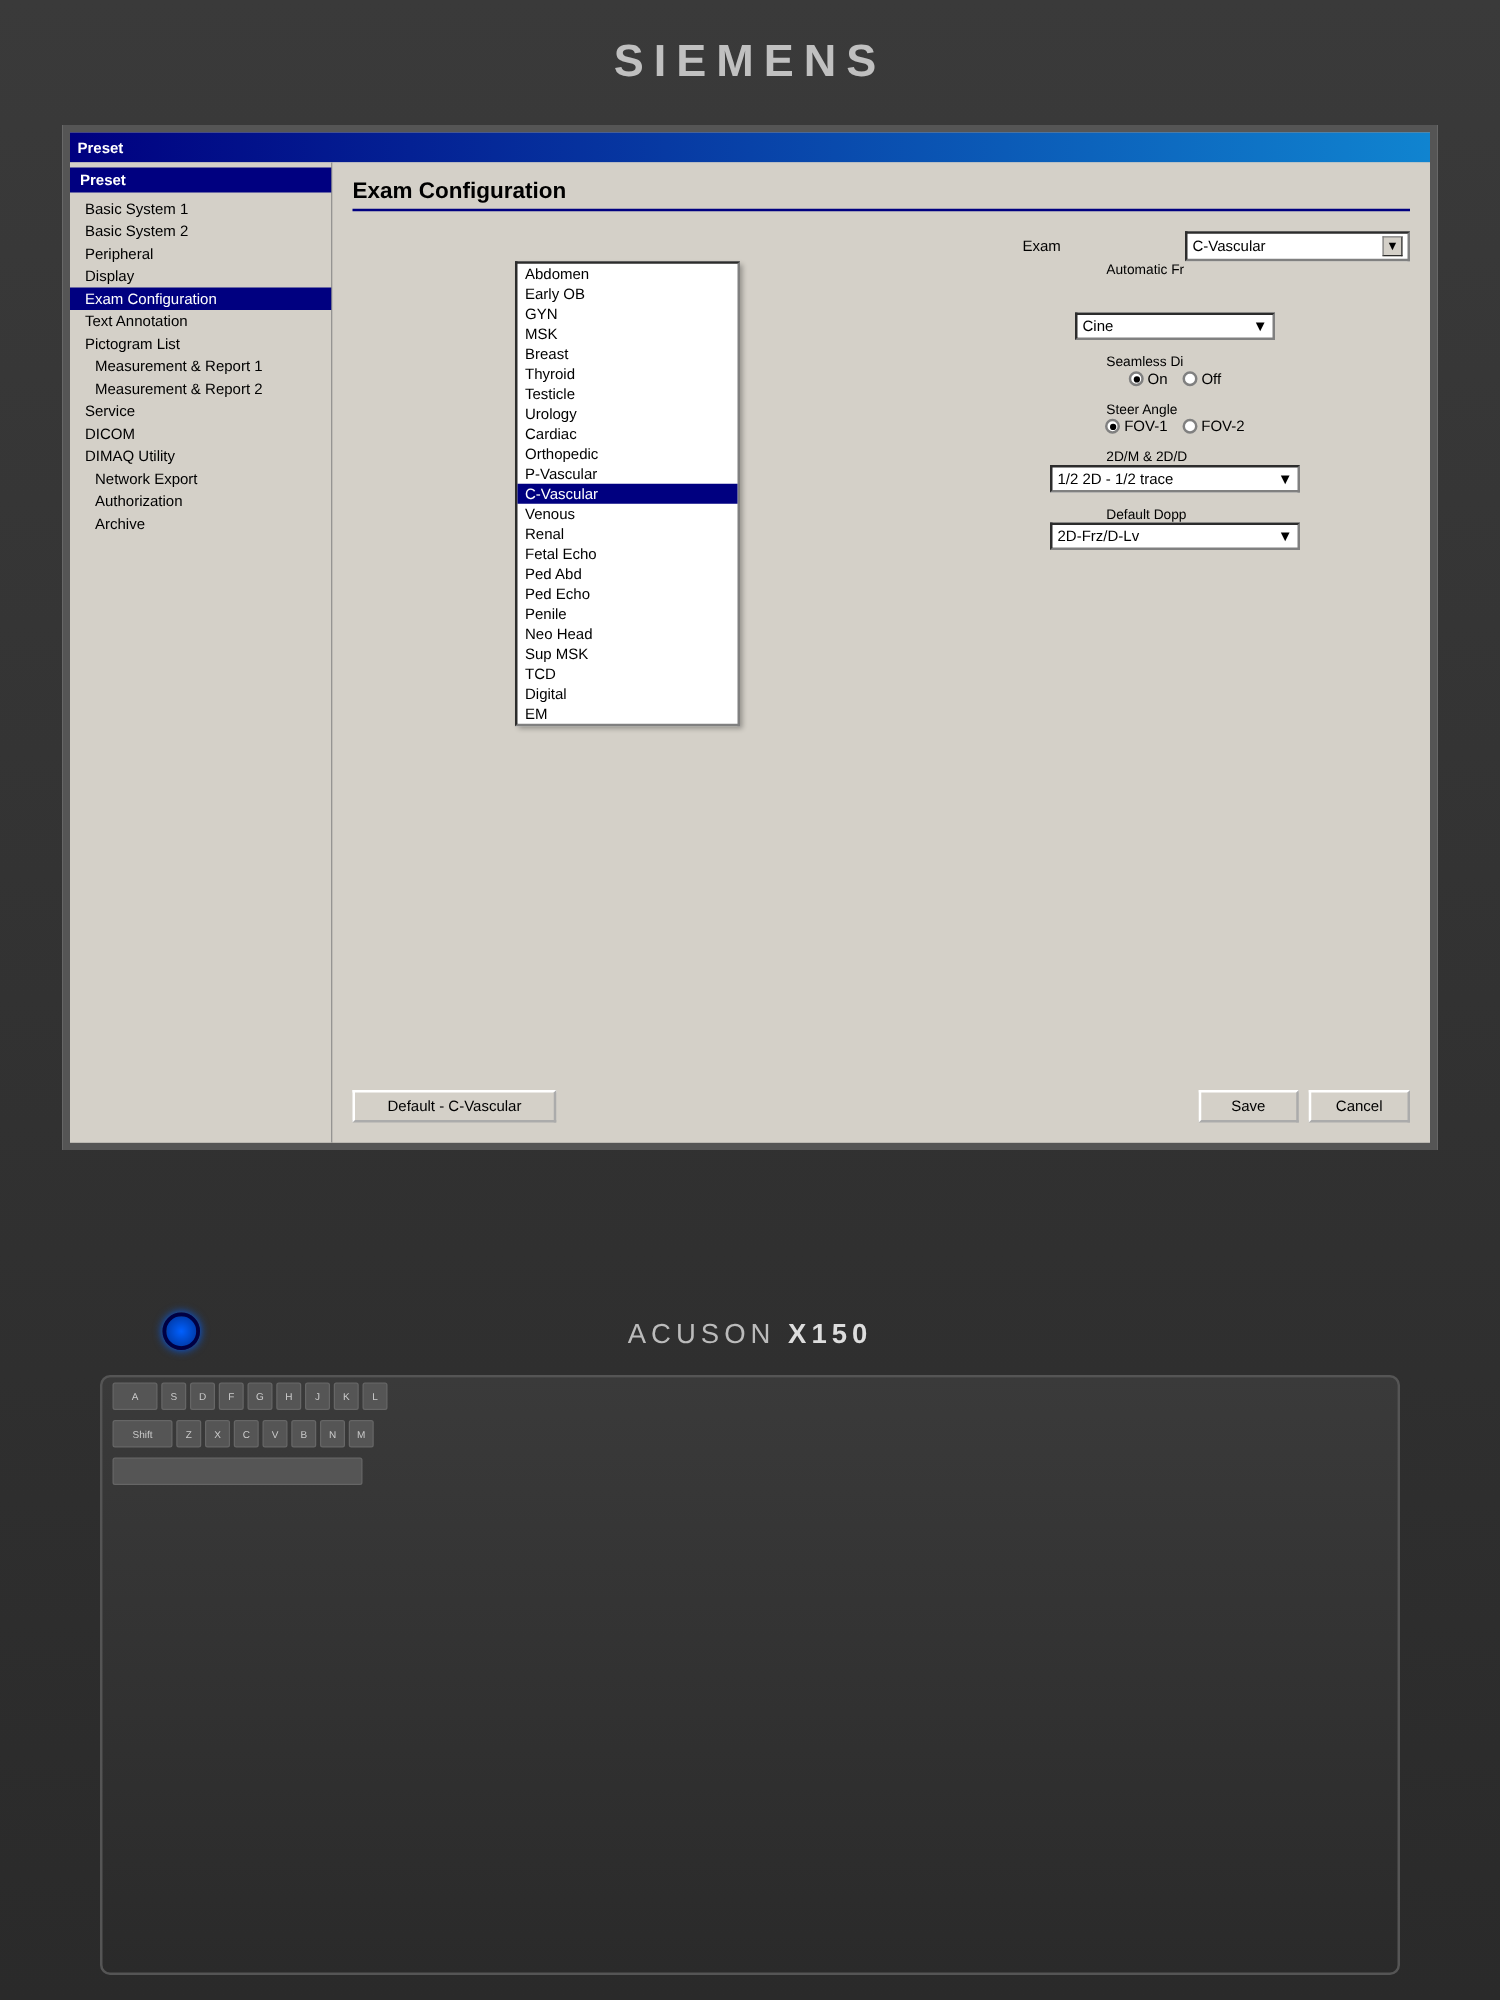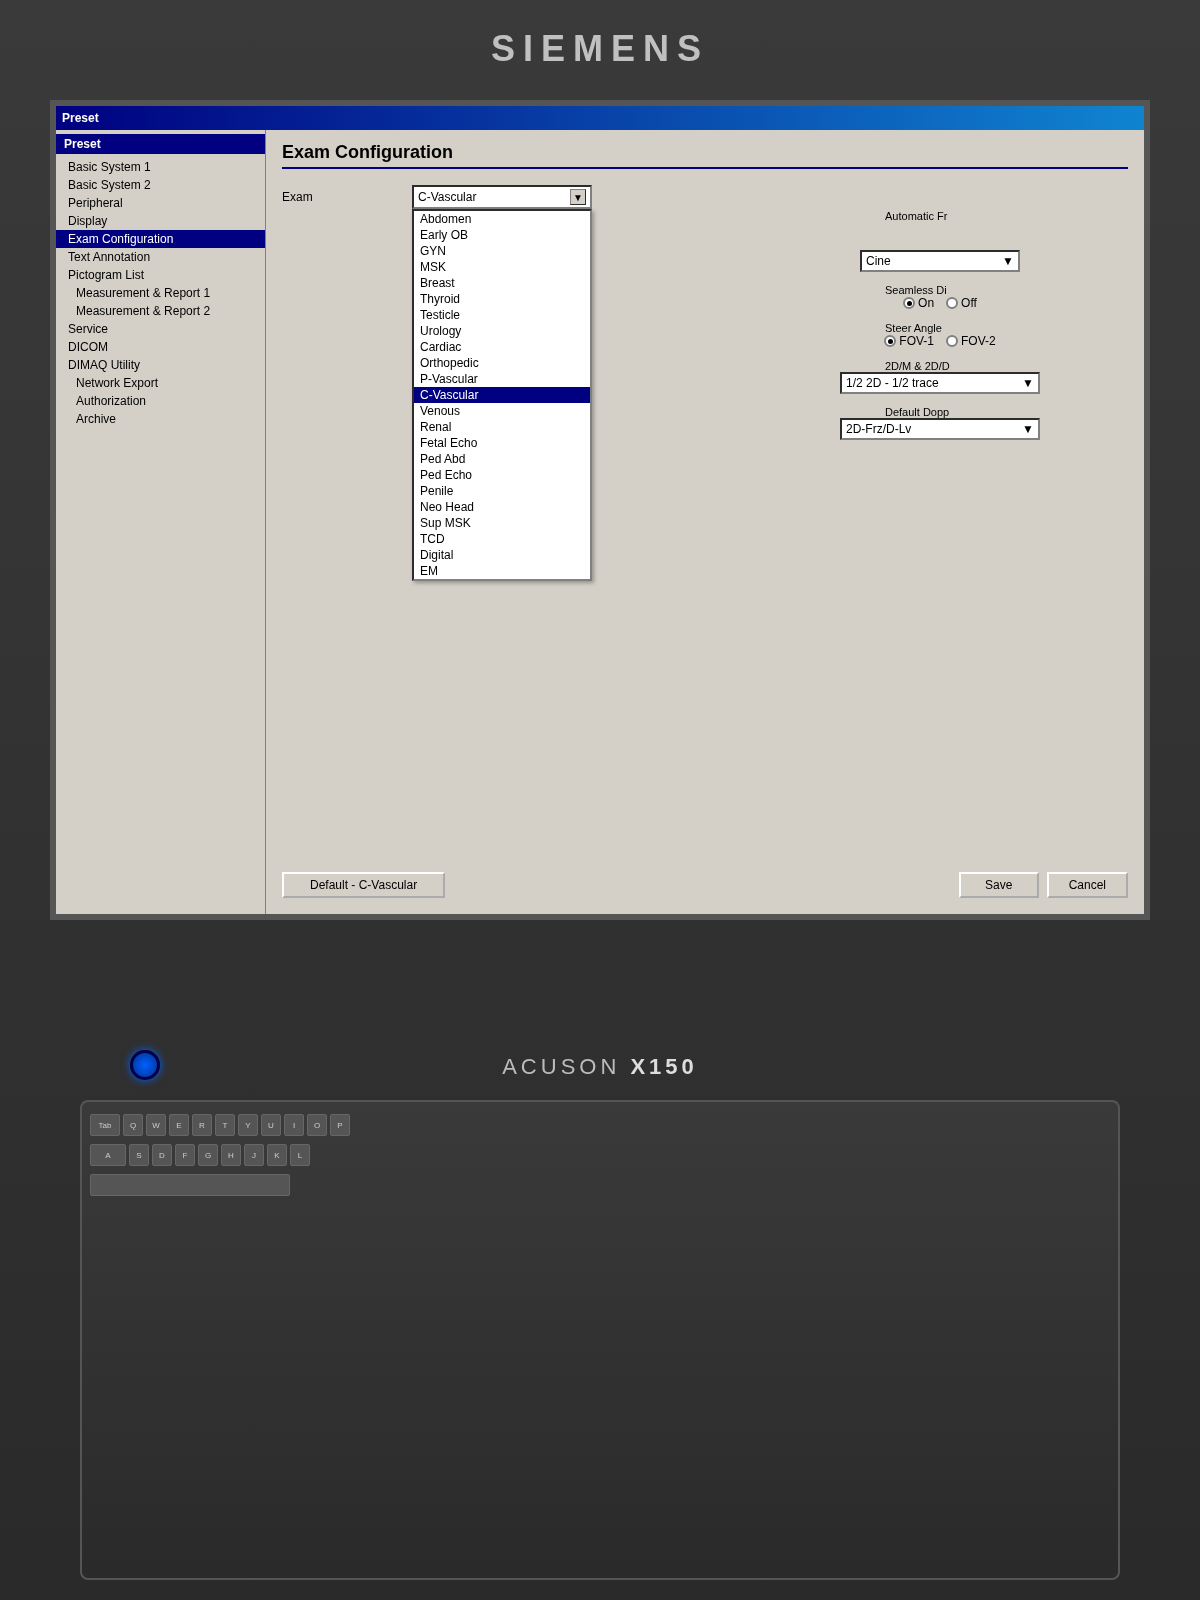--- a/index.html
+++ b/index.html
@@ -398,21 +398,21 @@
           <span>Authorization</span>
         </div>
         <div class="sidebar-item sub">
           <span>Archive</span>
         </div>
       </div>
 
       <div class="main-panel">
         <div class="panel-title">Exam Configuration</div>
 
-        <div class="form-row" style="position:relative;">
+        <div class="form-row" style="position:relative;justify-content:flex-end;">
           <div class="form-label">Exam</div>
           <div class="dropdown-button">
             <span>C-Vascular</span>
             <div class="dropdown-arrow">▼</div>
           </div>
 
           <div class="dropdown-list">
             <div class="dropdown-list-item">Abdomen</div>
             <div class="dropdown-list-item">Early OB</div>
             <div class="dropdown-list-item">GYN</div>
@@ -506,42 +506,39 @@
     </div>
   </div>
 
   <div class="monitor-brand-bottom">
     <span>ACUSON </span><span class="bold">X150</span>
   </div>
 
   <div class="power-button"></div>
 
   <div class="keyboard-area">
-    <div class="keyboard-row" style="margin-top:8px;">
-      <div class="key" style="min-width:30px;">Tab</div>
-      <div class="key">Q</div>
-      <div class="key">W</div>
-      <div class="key">E</div>
-      <div class="key">R</div>
-      <div class="key">T</div>
-      <div class="key">Y</div>
-      <div class="key">U</div>
-      <div class="key">I</div>
-      <div class="key">O</div>
-      <div class="key">P</div>
-    </div>
     <div class="keyboard-row">
       <div class="key" style="min-width:36px;">A</div>
       <div class="key">S</div>
       <div class="key">D</div>
       <div class="key">F</div>
       <div class="key">G</div>
       <div class="key">H</div>
       <div class="key">J</div>
       <div class="key">K</div>
       <div class="key">L</div>
     </div>
     <div class="keyboard-row">
+      <div class="key" style="min-width:48px;">Shift</div>
+      <div class="key">Z</div>
+      <div class="key">X</div>
+      <div class="key">C</div>
+      <div class="key">V</div>
+      <div class="key">B</div>
+      <div class="key">N</div>
+      <div class="key">M</div>
+    </div>
+    <div class="keyboard-row">
       <div class="key" style="min-width:200px;"></div>
     </div>
   </div>
 
 </div>
 
 </body></html>

